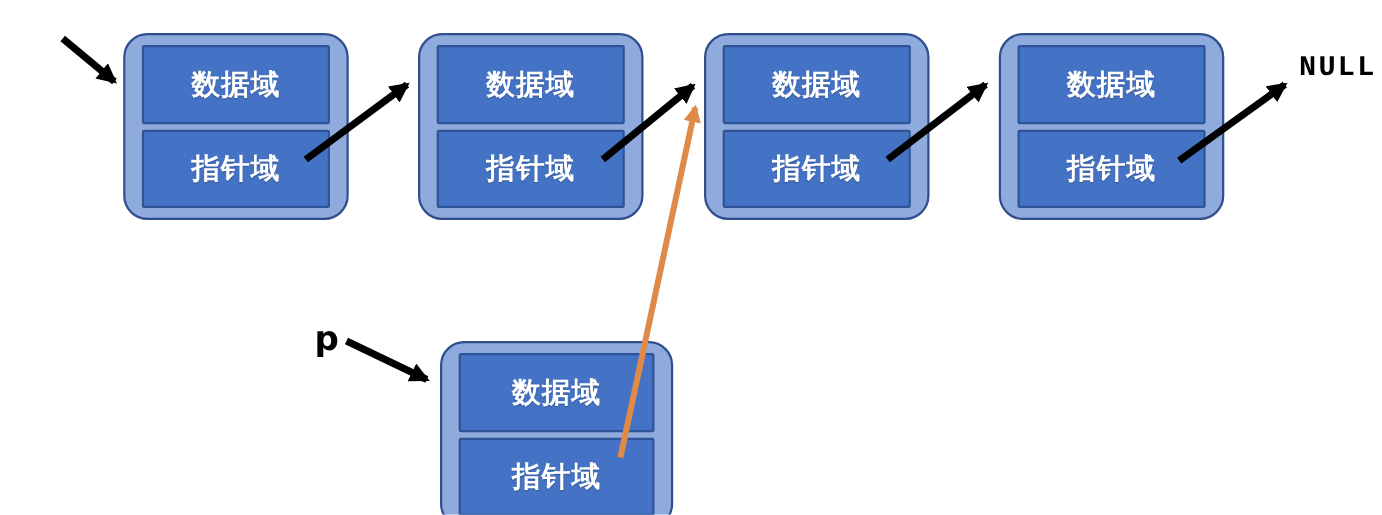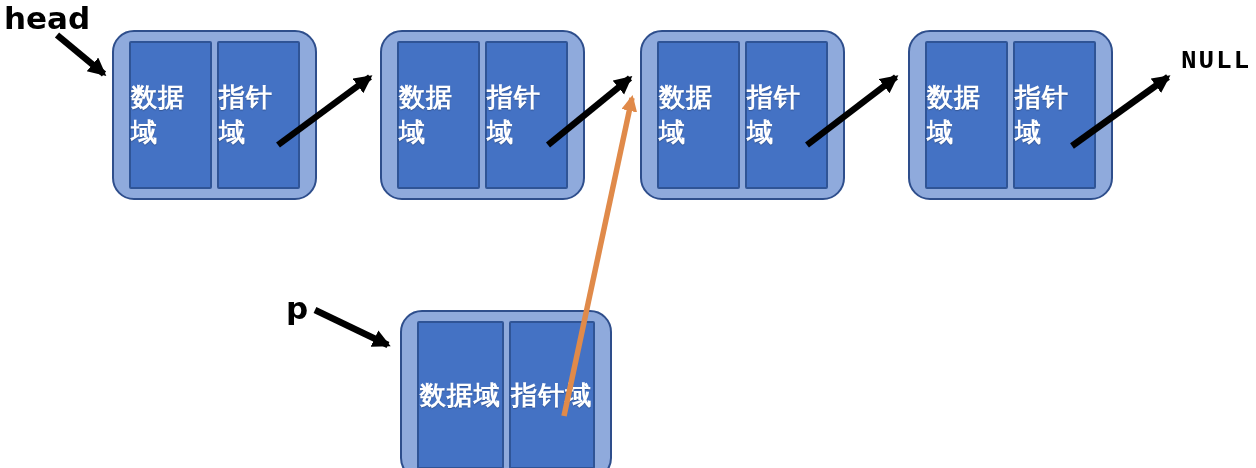--- a/index.html
+++ b/index.html
@@ -19,20 +19,21 @@
   .node {
     position: absolute;
     width: 171px;
     height: 148px;
     background: #8FAADC;
     border: 2px solid #2E4E8C;
     border-radius: 22px;
     box-sizing: content-box;
     padding: 9px 15px;
     display: flex;
+    flex-direction: column;
     gap: 5px;
   }
   .node .cell {
     flex: 1;
     background: #4472C4;
     border: 2.5px solid #2F5496;
     border-radius: 2px;
     display: flex;
     align-items: center;
     justify-content: center;
@@ -102,21 +103,20 @@
   <div class="node n4">
     <div class="cell">数据域</div>
     <div class="cell">指针域</div>
   </div>
 
   <div class="node np">
     <div class="cell">数据域</div>
     <div class="cell">指针域</div>
   </div>
 
-  <div class="lbl lbl-head">head</div>
   <div class="lbl lbl-p">p</div>
   <div class="lbl lbl-null">NULL</div>
 
   <svg class="arrows" viewBox="0 0 1256 468" xmlns="http://www.w3.org/2000/svg">
     <defs>
       <marker id="ah-black" markerUnits="userSpaceOnUse" markerWidth="24" markerHeight="20" refX="15" refY="9" orient="auto">
         <path d="M0,0 L18,9 L0,18 Z" fill="#000000"></path>
       </marker>
       <marker id="ah-orange" markerUnits="userSpaceOnUse" markerWidth="22" markerHeight="18" refX="13" refY="8" orient="auto">
         <path d="M0,0 L16,8 L0,16 Z" fill="#E08A4A"></path>

